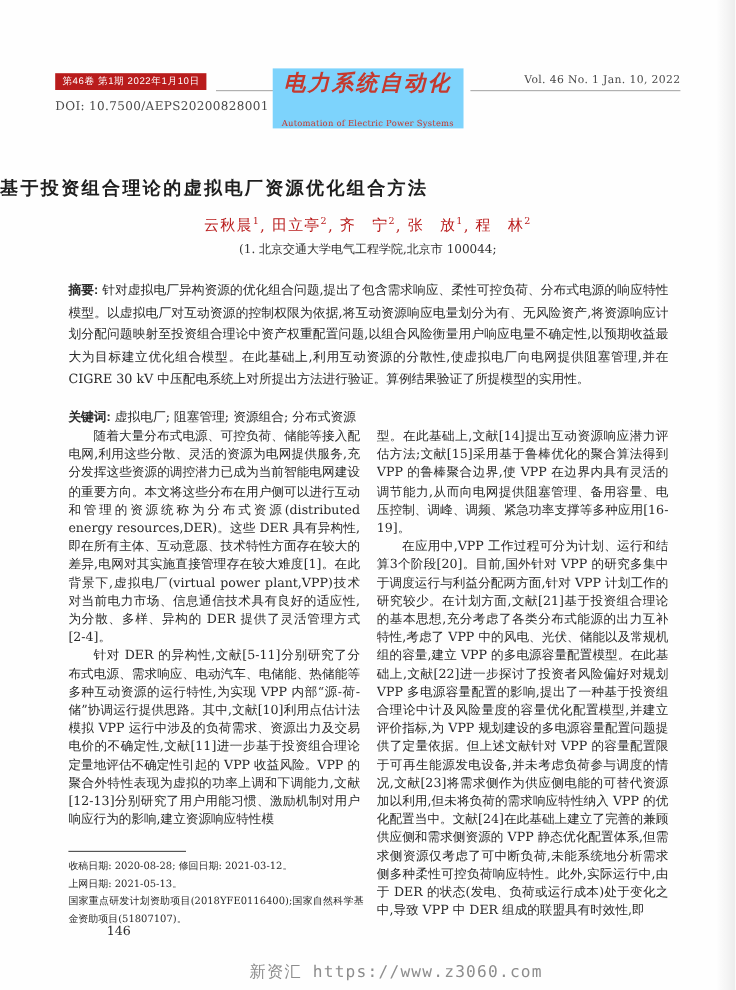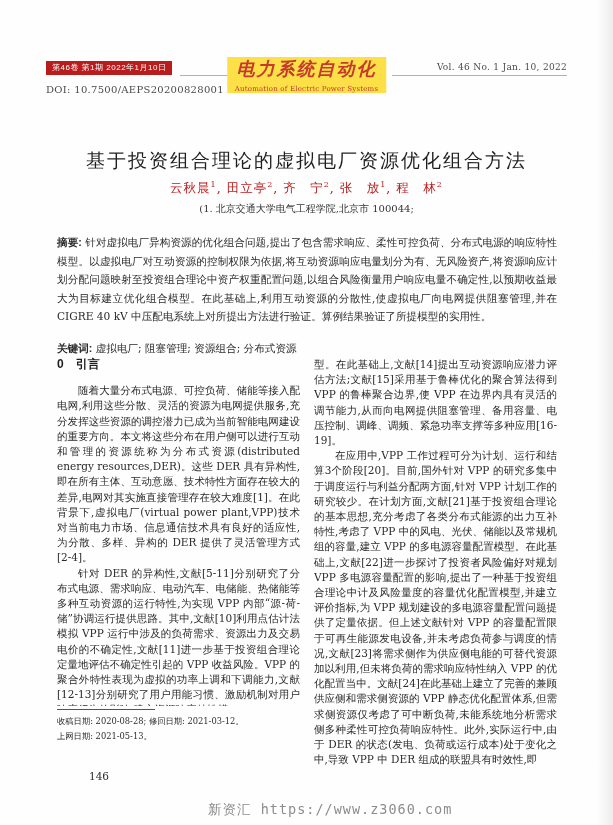--- a/index.html
+++ b/index.html
@@ -30,43 +30,43 @@
     font-family: "Liberation Sans", sans-serif;
   }
   .doi {
     position: absolute; left: 46px; top: 84px;
     font-size: 10px; color: #4a4a4a; letter-spacing: 0.3px;
   }
   .logo-wrap {
     position: absolute; left: 50%; top: 57px;
     transform: translateX(-50%);
     text-align: center; white-space: nowrap;
-    background: #fde047; padding: 0 8px; z-index: 2;
+    background: #7dd3fc; padding: 0 8px; z-index: 2;
   }
   .logo-cn {
     font-size: 18px; font-weight: bold; font-style: italic;
     color: #c5392e; letter-spacing: 2px;
     font-family: "DejaVu Serif", serif;
   }
   .logo-en {
-    font-size: 7px; color: #c5392e; margin-top: 4px; letter-spacing: 0.2px;
+    font-size: 7px; color: #c5392e; margin-top: 18px; letter-spacing: 0.2px;
   }
   .vol {
     position: absolute; right: 46px; top: 62px;
     font-size: 9px; color: #4a4a4a; letter-spacing: 0.3px;
   }
   .hline { position: absolute; top: 75px; border-top: 1px solid #b0b0b0; height: 0; }
   .hline-left  { left: 180px; width: 56px; }
   .hline-right { left: 392px; right: 46px; }
 
   
   .title {
     position: absolute; top: 148px; left: 0; width: 100%;
-    margin: 0; text-align: center;
-    font-size: 19px; font-weight: normal; letter-spacing: 2px;
+    margin: 0; text-align: left;
+    font-size: 15px; font-weight: bold; letter-spacing: 2px;
     font-family: "Liberation Sans", sans-serif; color: #1e1e1e;
   }
   .authors {
     position: absolute; top: 180px; left: 0; width: 100%;
     text-align: center; font-size: 12.5px; color: #b91c1c; letter-spacing: 1px;
   }
   .authors sup { font-size: 8px; }
   .affil {
     position: absolute; top: 202px; left: 0; width: 100%;
     text-align: center; font-size: 10px; line-height: 14px; color: #333333;
@@ -143,41 +143,41 @@
     <span><span>张　放</span><sup>1</sup></span><span>,</span>
     <span><span>程　林</span><sup>2</sup></span>
   </div>
 
   <div class="affil">
     <div>(1. 北京交通大学电气工程学院,北京市 100044;</div>
   </div>
 
   <div class="abstract">
     <span class="lbl">摘要:</span>
-    <span>针对虚拟电厂异构资源的优化组合问题,提出了包含需求响应、柔性可控负荷、分布式电源的响应特性模型。以虚拟电厂对互动资源的控制权限为依据,将互动资源响应电量划分为有、无风险资产,将资源响应计划分配问题映射至投资组合理论中资产权重配置问题,以组合风险衡量用户响应电量不确定性,以预期收益最大为目标建立优化组合模型。在此基础上,利用互动资源的分散性,使虚拟电厂向电网提供阻塞管理,并在 CIGRE 40 kV 中压配电系统上对所提出方法进行验证。算例结果验证了所提模型的实用性。</span>
+    <span>针对虚拟电厂异构资源的优化组合问题,提出了包含需求响应、柔性可控负荷、分布式电源的响应特性模型。以虚拟电厂对互动资源的控制权限为依据,将互动资源响应电量划分为有、无风险资产,将资源响应计划分配问题映射至投资组合理论中资产权重配置问题,以组合风险衡量用户响应电量不确定性,以预期收益最大为目标建立优化组合模型。在此基础上,利用互动资源的分散性,使虚拟电厂向电网提供阻塞管理,并在 CIGRE 30 kV 中压配电系统上对所提出方法进行验证。算例结果验证了所提模型的实用性。</span>
   </div>
   <div class="keywords">
     <span class="lbl">关键词:</span>
     <span>虚拟电厂; 阻塞管理; 资源组合; 分布式资源</span>
   </div>
 
   <div class="columns">
     <div class="col col-left">
-      <h2 class="sec">0　引言</h2>
       <p class="para indent">随着大量分布式电源、可控负荷、储能等接入配电网,利用这些分散、灵活的资源为电网提供服务,充分发挥这些资源的调控潜力已成为当前智能电网建设的重要方向。本文将这些分布在用户侧可以进行互动和管理的资源统称为分布式资源(distributed energy resources,DER)。这些 DER 具有异构性,即在所有主体、互动意愿、技术特性方面存在较大的差异,电网对其实施直接管理存在较大难度[1]。在此背景下,虚拟电厂(virtual power plant,VPP)技术对当前电力市场、信息通信技术具有良好的适应性,为分散、多样、异构的 DER 提供了灵活管理方式[2-4]。</p>
       <p class="para indent">针对 DER 的异构性,文献[5-11]分别研究了分布式电源、需求响应、电动汽车、电储能、热储能等多种互动资源的运行特性,为实现 VPP 内部“源-荷-储”协调运行提供思路。其中,文献[10]利用点估计法模拟 VPP 运行中涉及的负荷需求、资源出力及交易电价的不确定性,文献[11]进一步基于投资组合理论定量地评估不确定性引起的 VPP 收益风险。VPP 的聚合外特性表现为虚拟的功率上调和下调能力,文献[12-13]分别研究了用户用能习惯、激励机制对用户响应行为的影响,建立资源响应特性模</p>
     </div>
     <div class="col col-right">
       <p class="para">型。在此基础上,文献[14]提出互动资源响应潜力评估方法;文献[15]采用基于鲁棒优化的聚合算法得到 VPP 的鲁棒聚合边界,使 VPP 在边界内具有灵活的调节能力,从而向电网提供阻塞管理、备用容量、电压控制、调峰、调频、紧急功率支撑等多种应用[16-19]。</p>
       <p class="para indent">在应用中,VPP 工作过程可分为计划、运行和结算3个阶段[20]。目前,国外针对 VPP 的研究多集中于调度运行与利益分配两方面,针对 VPP 计划工作的研究较少。在计划方面,文献[21]基于投资组合理论的基本思想,充分考虑了各类分布式能源的出力互补特性,考虑了 VPP 中的风电、光伏、储能以及常规机组的容量,建立 VPP 的多电源容量配置模型。在此基础上,文献[22]进一步探讨了投资者风险偏好对规划 VPP 多电源容量配置的影响,提出了一种基于投资组合理论中计及风险量度的容量优化配置模型,并建立评价指标,为 VPP 规划建设的多电源容量配置问题提供了定量依据。但上述文献针对 VPP 的容量配置限于可再生能源发电设备,并未考虑负荷参与调度的情况,文献[23]将需求侧作为供应侧电能的可替代资源加以利用,但未将负荷的需求响应特性纳入 VPP 的优化配置当中。文献[24]在此基础上建立了完善的兼顾供应侧和需求侧资源的 VPP 静态优化配置体系,但需求侧资源仅考虑了可中断负荷,未能系统地分析需求侧多种柔性可控负荷响应特性。此外,实际运行中,由于 DER 的状态(发电、负荷或运行成本)处于变化之中,导致 VPP 中 DER 组成的联盟具有时效性,即</p>
     </div>
   </div>
 
   <div class="footnote">
     <div class="fn-rule"></div>
     <div>收稿日期: 2020-08-28; 修回日期: 2021-03-12。</div>
     <div>上网日期: 2021-05-13。</div>
+    <div>国家重点研发计划资助项目(2018YFE0116400);国家自然科学基金资助项目(51807107)。</div>
   </div>
 
   <div class="page-num">146</div>
   <div class="watermark">新资汇 https://www.z3060.com</div>
 
 </div>
 
 </body></html>

